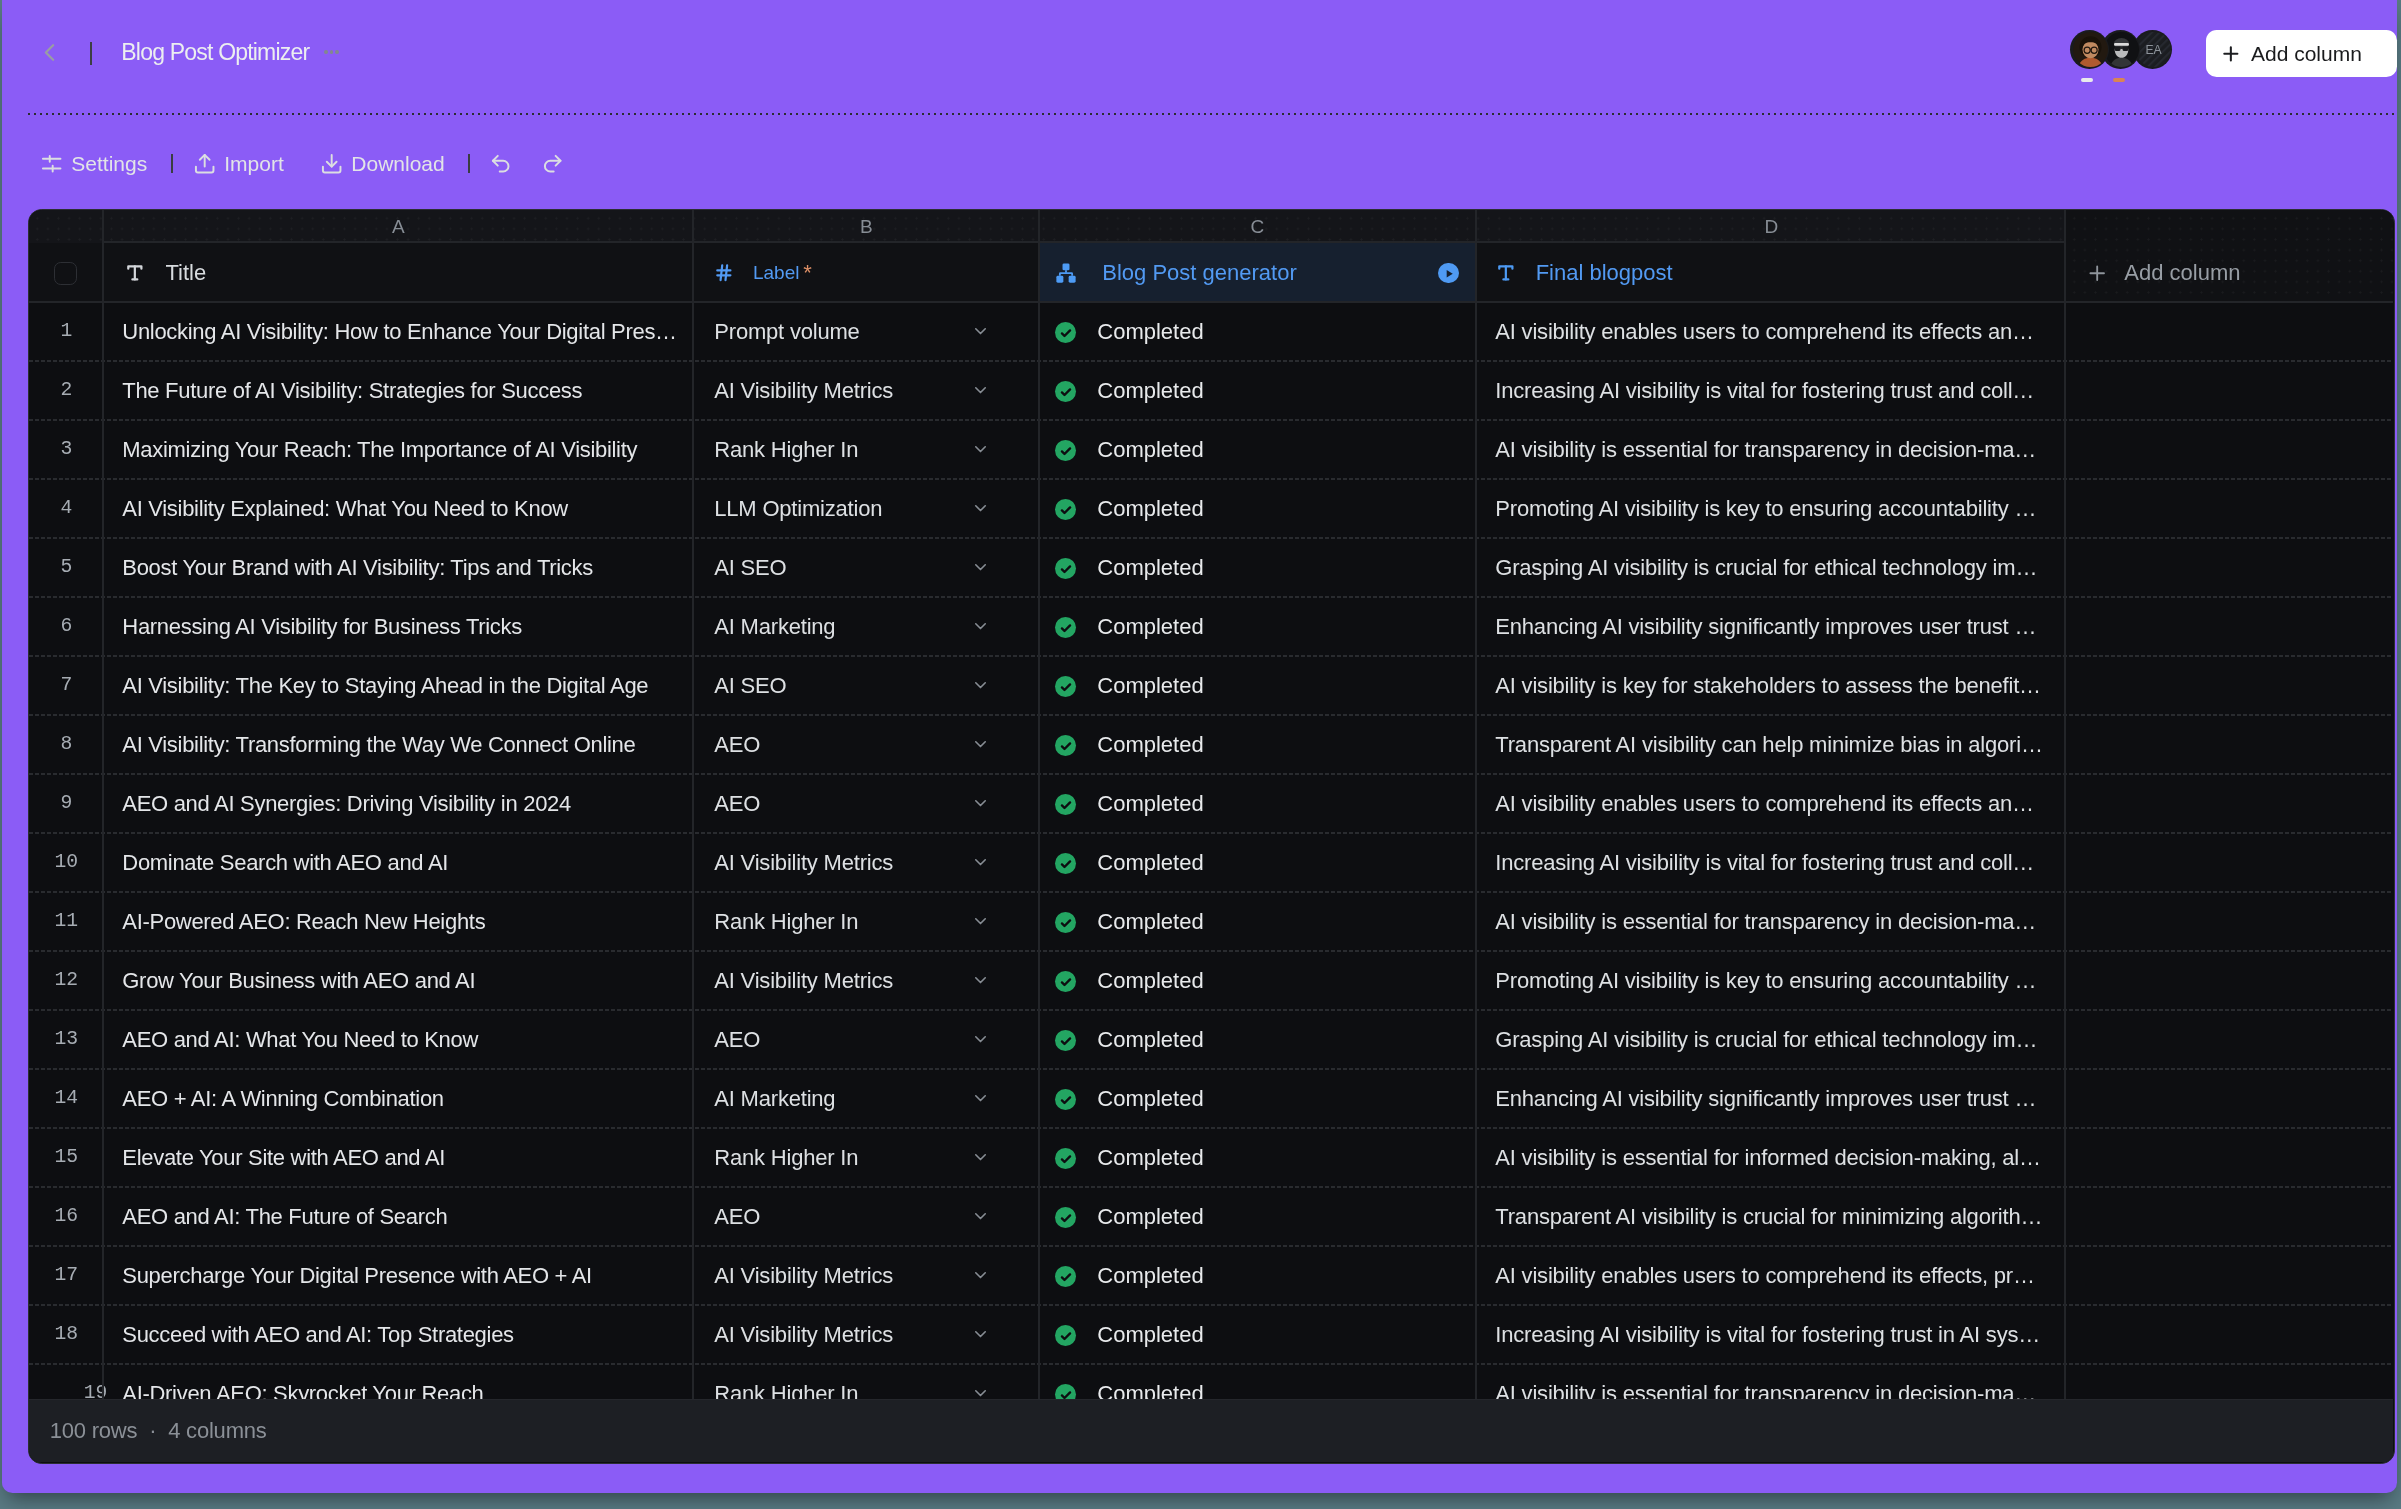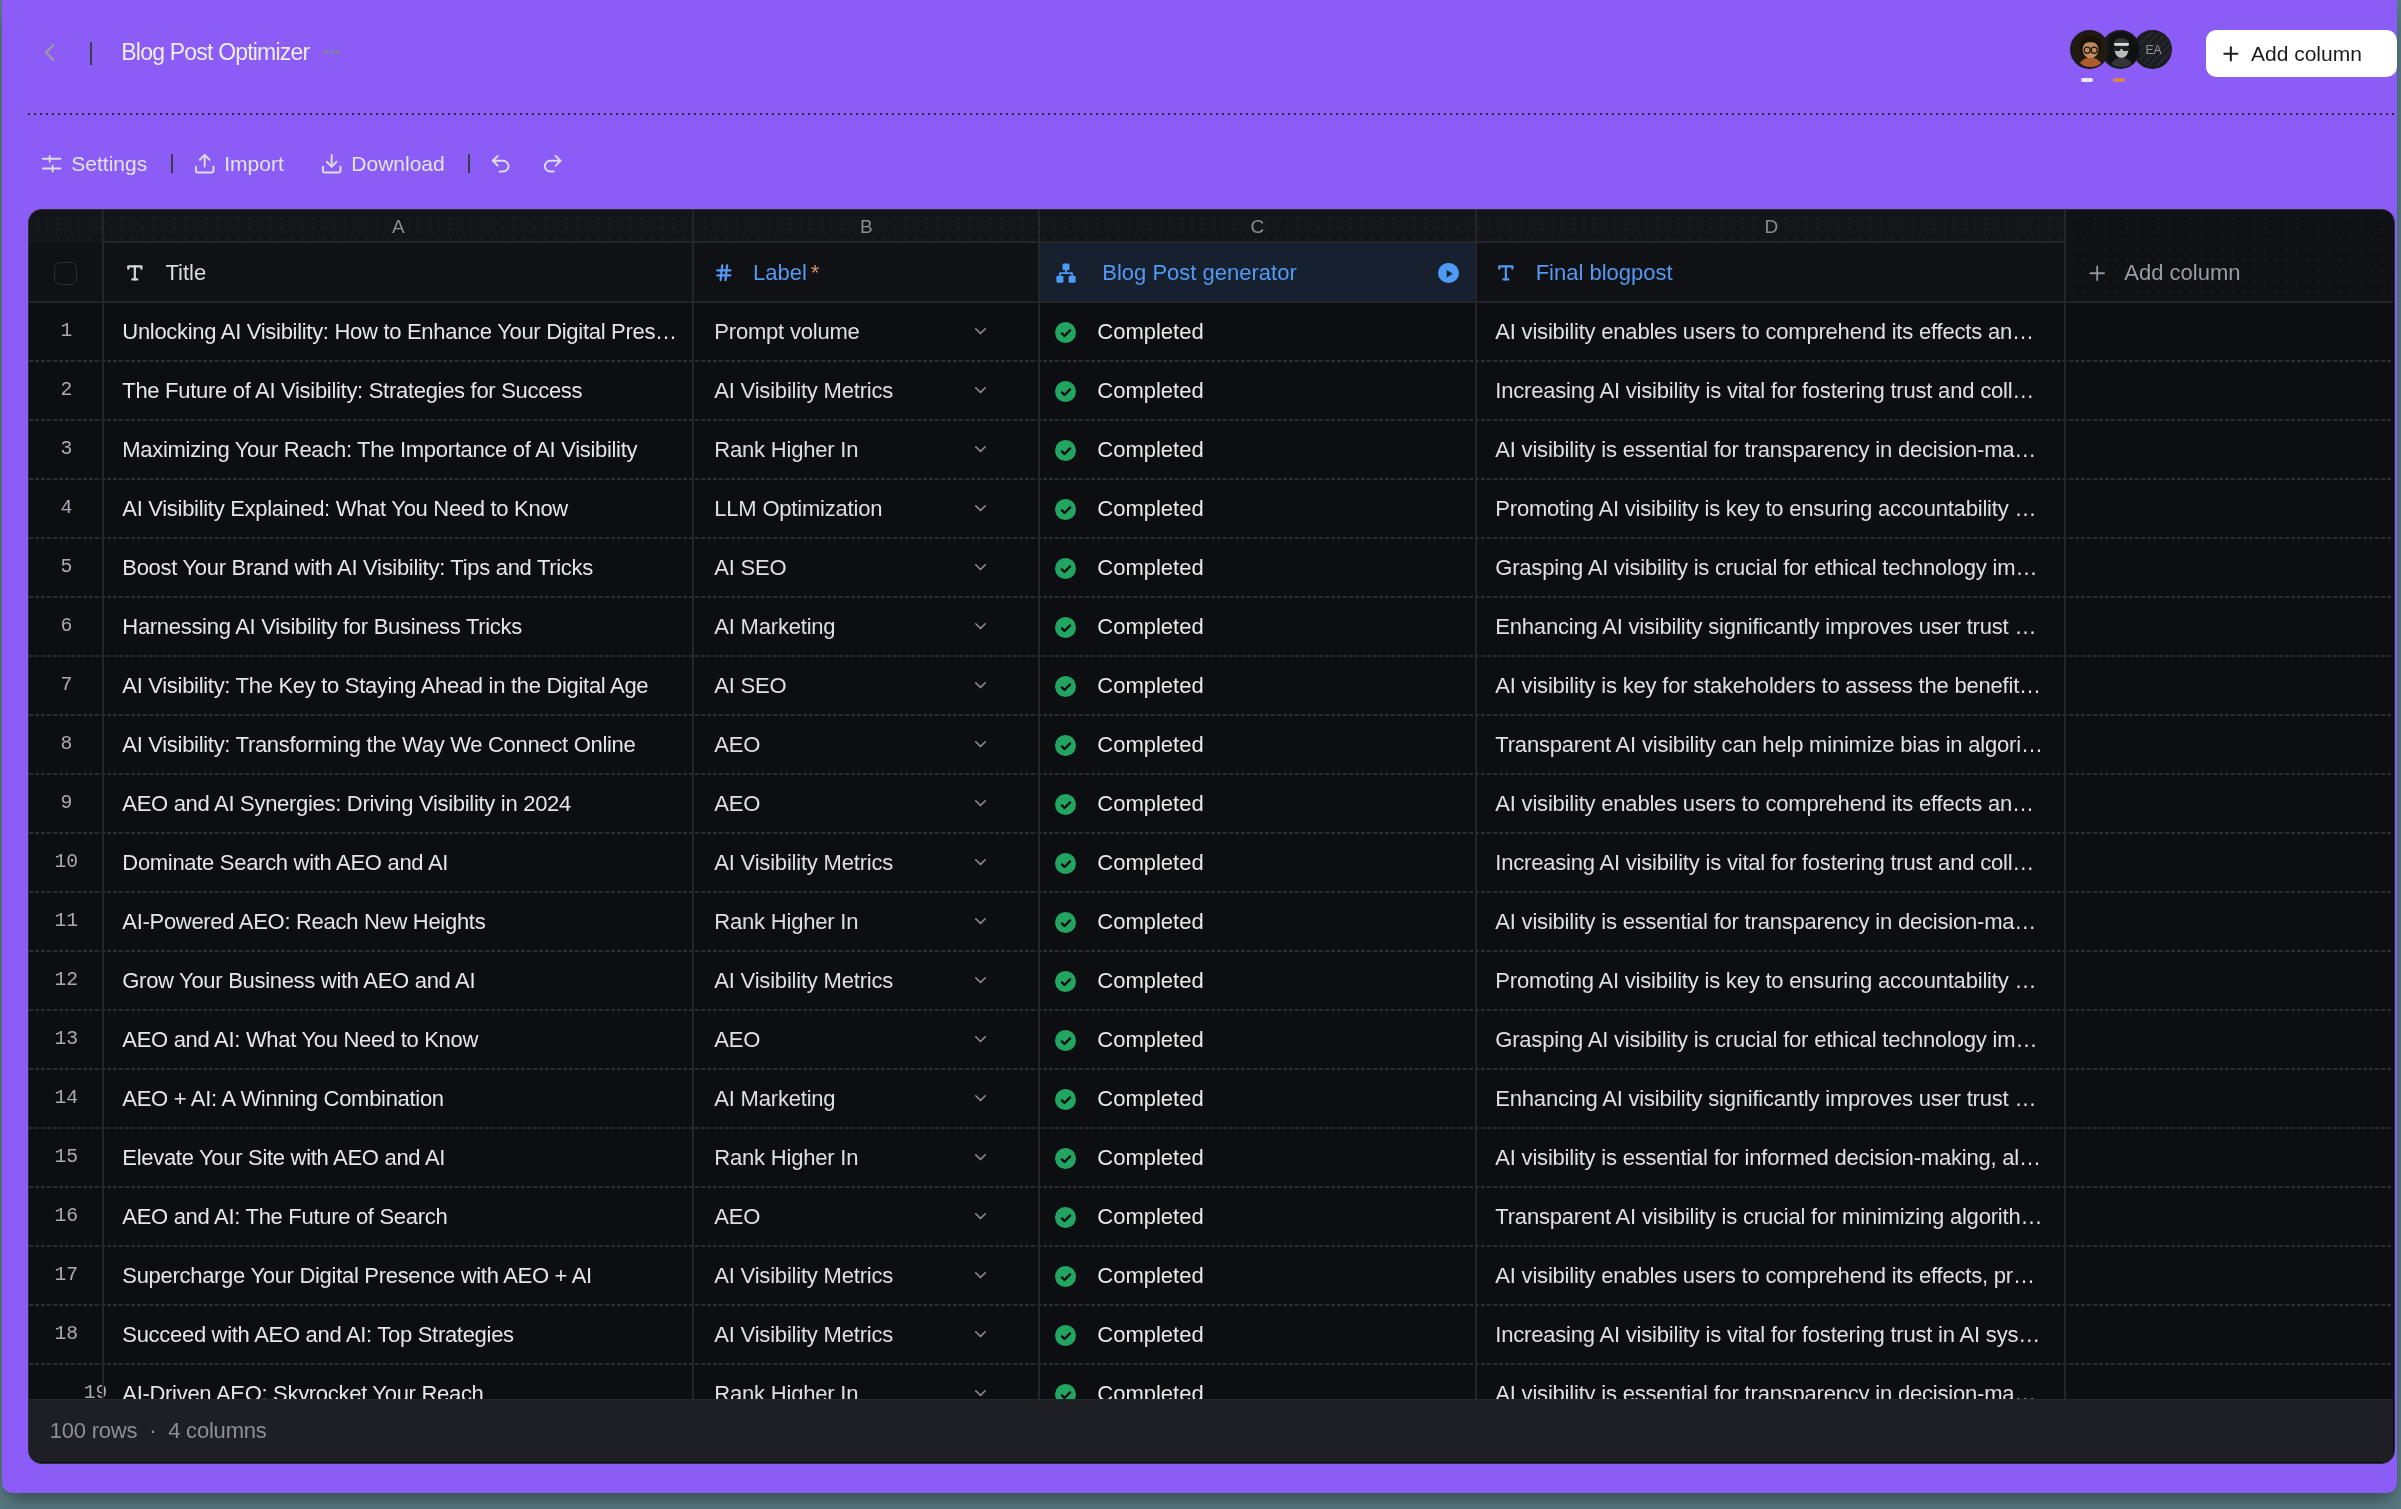--- a/index.html
+++ b/index.html
@@ -146,21 +146,21 @@
           </svg>
           <span style="margin-left:20.4px;font-size:22px;color:#d8dcdf;">Title</span>
         </div>
 <div class="abs row-flex" style="left:685px;top:33px;height:60px;">
           <svg width="19.7" height="19.7" viewBox="0 0 24 24" fill="none" stroke="#529af3" stroke-width="2.7" stroke-linecap="round">
             <line x1="4" y1="9" x2="20" y2="9"></line>
             <line x1="4" y1="15" x2="20" y2="15"></line>
             <line x1="10" y1="3" x2="8" y2="21"></line>
             <line x1="16" y1="3" x2="14" y2="21"></line>
           </svg>
-          <span style="margin-left:19px;font-size:22px;color:#529af3;">Label</span>
+          <span style="margin-left:19px;font-size:19px;color:#529af3;">Label</span>
           <span style="margin-left:3.8px;font-size:22px;color:#dd8f66;">*</span>
         </div>
 <div class="abs row-flex" style="left:1026px;top:33px;height:60px;">
           <svg width="22" height="22" viewBox="0 0 24 24" fill="#4d9bf5" stroke="none">
             <rect x="8.2" y="1.5" width="7.6" height="7.6" rx="1.6"></rect>
             <rect x="1.5" y="15" width="7.6" height="7.6" rx="1.6"></rect>
             <rect x="14.9" y="15" width="7.6" height="7.6" rx="1.6"></rect>
             <path d="M11 9h2v2.6h-2z"></path>
             <path d="M4.3 15v-2.2a1.6 1.6 0 0 1 1.6-1.6h12.2a1.6 1.6 0 0 1 1.6 1.6V15h-2v-1.8H6.3V15z"></path>
           </svg>

